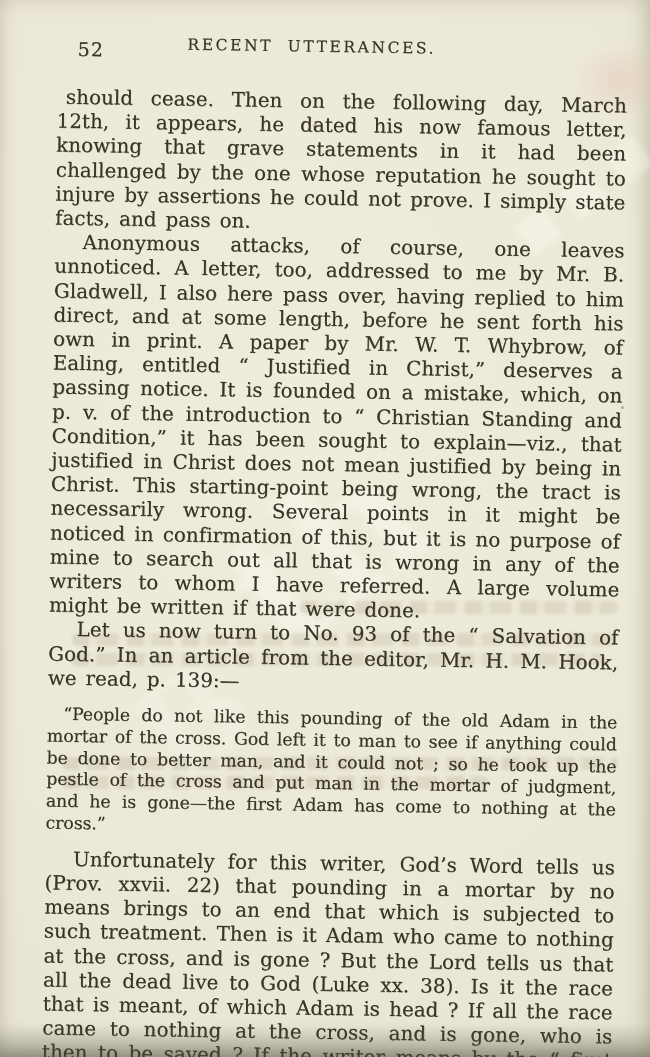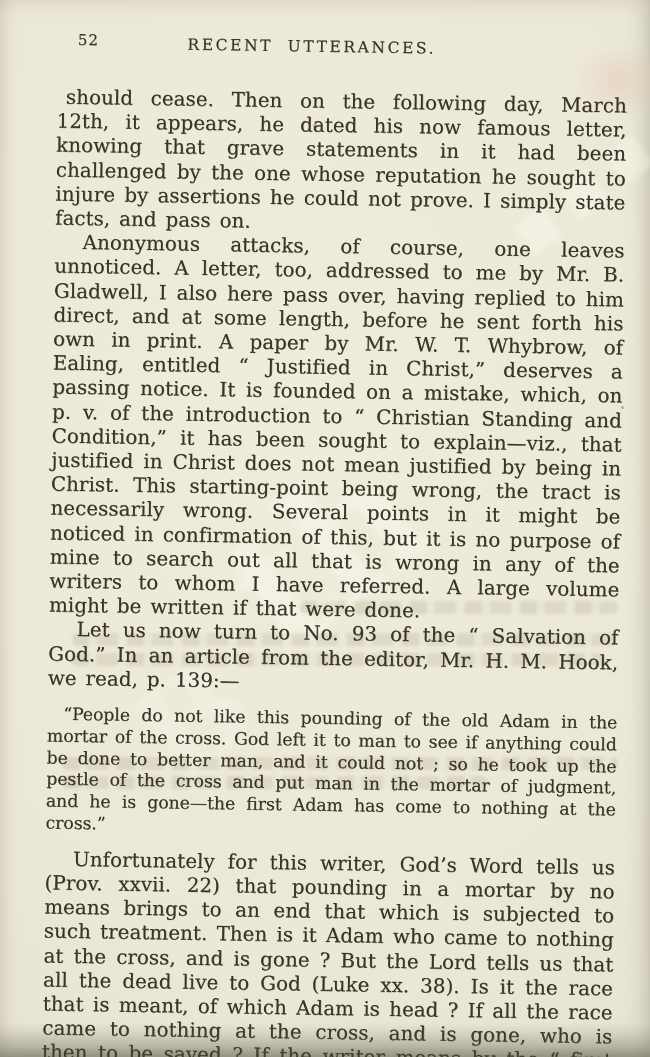--- a/index.html
+++ b/index.html
@@ -54,22 +54,22 @@
     background:linear-gradient(to bottom, rgba(100,98,80,0) 0%, rgba(100,98,80,0.22) 70%, rgba(80,78,63,0.34) 100%);
   }
   
   .content {
     position:absolute; left:58px; top:34px; width:570px;
     transform:rotate(0.9deg); transform-origin:280px 0;
     color:#393428;
   }
   .header { position:relative; height:26px; margin-bottom:30px; }
   .pagenum {
-    position:absolute; left:20px; top:1px;
-    font-size:15px; letter-spacing:1px;
+    position:absolute; left:20px; top:8px;
+    font-size:19px; letter-spacing:1px;
     text-shadow:0.3px 0.3px 0.4px rgba(57,52,40,0.5);
   }
   .title {
     display:block; text-align:center; padding-right:62px; padding-top:4px;
     font-size:15.5px; letter-spacing:2.6px; word-spacing:7px;
     text-shadow:0.3px 0.3px 0.4px rgba(57,52,40,0.5);
   }
   .para {
     margin:0; font-size:19.8px; line-height:24.2px;
     text-align:justify; text-indent:28px;

